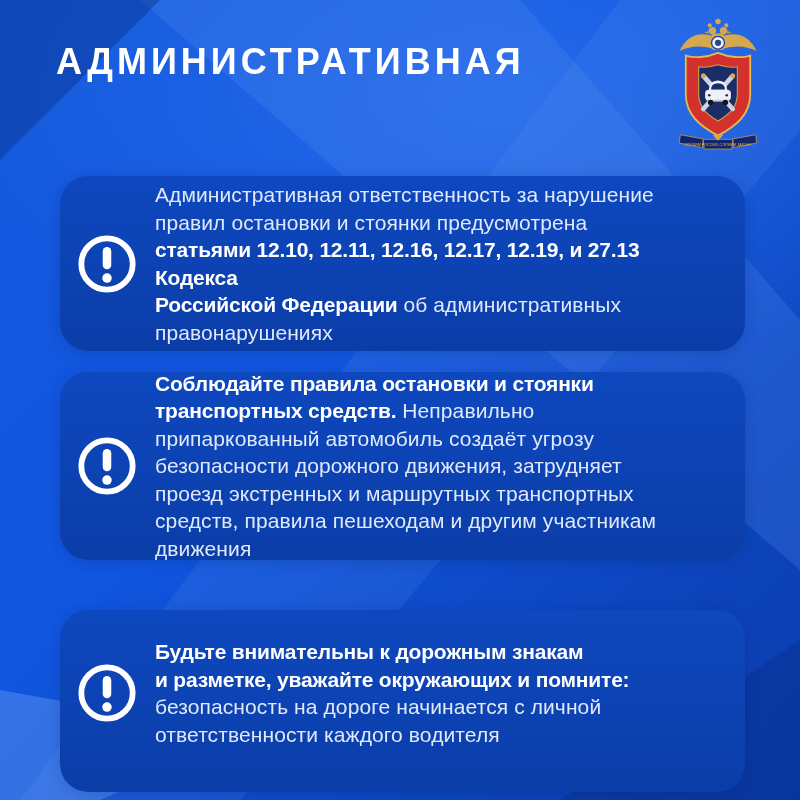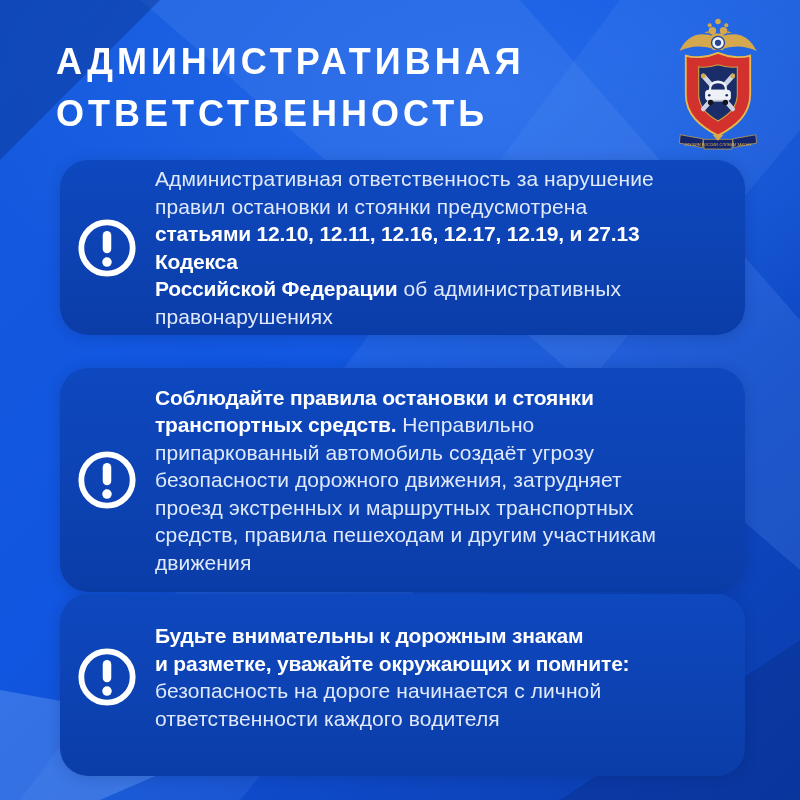--- a/index.html
+++ b/index.html
@@ -12,24 +12,24 @@
   }
   .bg{position:absolute;inset:0;}
   .title{position:absolute;left:56px;top:36px;color:#fff;font-weight:700;
     font-size:36px;line-height:52px;letter-spacing:4px;}
   .emblem{position:absolute;left:672px;top:14px;width:92px;height:144px;}
   .card{
     position:absolute;left:60px;width:685px;border-radius:28px;
     background:linear-gradient(180deg,#0e48bf 0%,#0b3da8 100%);
     box-shadow:0 2px 14px rgba(4,20,70,.18);
     display:flex;align-items:center;box-sizing:border-box;
-    padding:16px 18px 16px 16px;gap:17px;
+    padding:16px 18px 16px 16px;gap:17px;margin-top:16px;
   }
   .card1{top:160px;height:175px;}
-  .card2{top:368px;height:224px;}
+  .card2{top:356px;height:188px;}
   .card3{top:594px;height:182px;padding-bottom:32px;}
   .icon-wrap{flex:0 0 62px;width:62px;height:62px;}
   .card-text{
     color:#dfe9fb;font-size:21px;line-height:27.5px;font-weight:400;
     white-space:pre-wrap;letter-spacing:.1px;
   }
   .card-text .b{font-weight:700;color:#ffffff;letter-spacing:-0.2px;}
 </style>
 </head>
 <body>
@@ -39,21 +39,20 @@
   <svg class="bg" width="800" height="800" viewBox="0 0 800 800" preserveAspectRatio="none">
     <polygon points="140,0 520,0 800,320 800,570" fill="#5b93f2" opacity="0.22"></polygon>
     <polygon points="620,0 800,0 800,130 240,800 20,800" fill="#5b93f2" opacity="0.16"></polygon>
     <polygon points="0,0 160,0 0,160" fill="#08328f" opacity="0.45"></polygon>
     <polygon points="0,690 250,735 100,800 0,800" fill="#6ba1f5" opacity="0.40"></polygon>
     <polygon points="800,640 800,800 560,800" fill="#082c85" opacity="0.38"></polygon>
   </svg>
 
   <div class="title">
     <div>АДМИНИСТРАТИВНАЯ</div>
-    <div>ОТВЕТСТВЕННОСТЬ</div>
   </div>
 
   <svg class="emblem" viewBox="0 0 100 150">
     <g>
       <circle cx="50" cy="5" r="3" fill="#d6a84e"></circle>
       <circle cx="41" cy="9" r="2.2" fill="#d6a84e"></circle>
       <circle cx="59" cy="9" r="2.2" fill="#d6a84e"></circle>
       <circle cx="44" cy="15" r="4" fill="#d6a84e"></circle>
       <circle cx="56" cy="15" r="4" fill="#d6a84e"></circle>
       <path d="M40,15 L35,17 L40,18 Z" fill="#c79a3f"></path>

